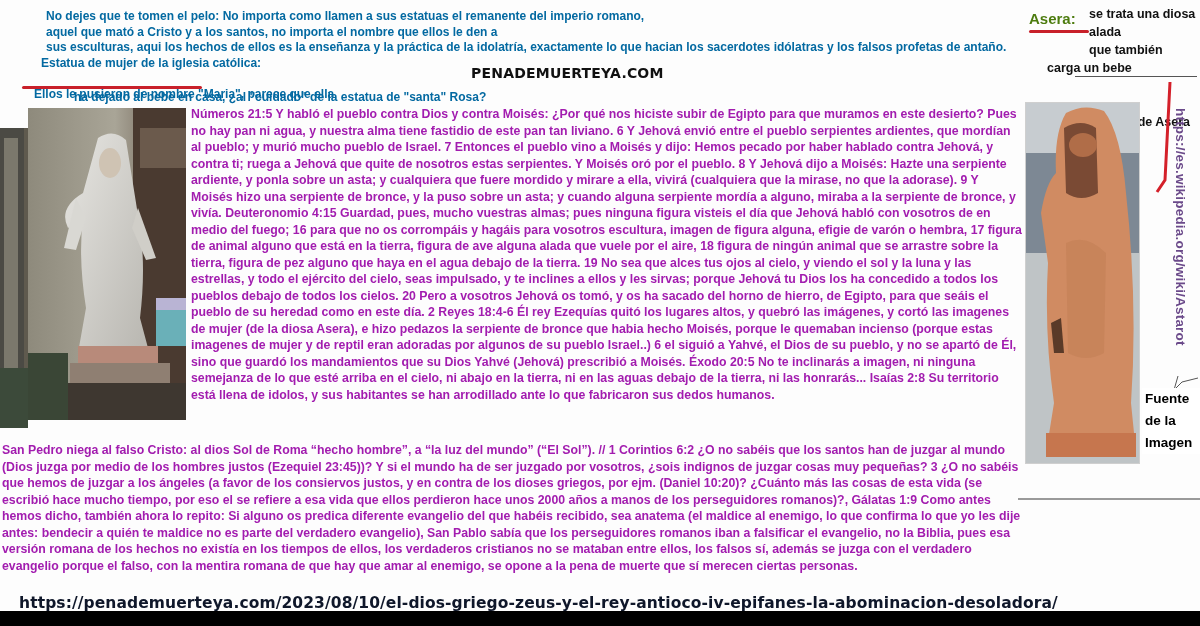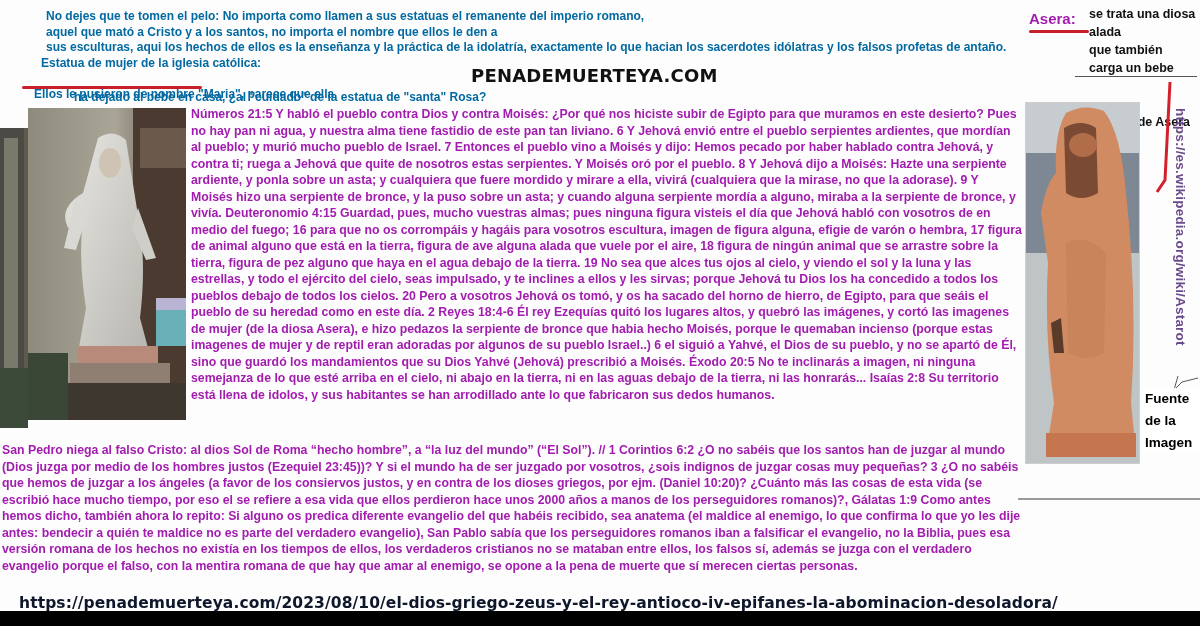--- a/index.html
+++ b/index.html
@@ -2,25 +2,25 @@
 <html><head>
 <meta charset="utf-8">
 <style>
   * { box-sizing: border-box; margin: 0; padding: 0; }
   html, body { width: 1200px; height: 626px; overflow: hidden; background: #fdfdfd; }
   body { position: relative; font-family: "Liberation Sans", sans-serif; color: #111; }
   .abs { position: absolute; }
   .t { font-family: "Liberation Sans", sans-serif; font-size: 13px; line-height: 16px; color: #111; white-space: nowrap; letter-spacing: 0; }
   .body-para { font-weight: bold; font-size: 12.3px; line-height: 16.5px; white-space: normal; color: #a21caf; }
   .header-line { font-size: 12px; line-height: 15px; font-weight: bold; color: #0369a1; }
-  .brand { font-family: "DejaVu Sans", sans-serif; font-weight: bold; font-size: 18px; letter-spacing: 0.2px; color: #111; }
+  .brand { font-family: "DejaVu Sans", sans-serif; font-weight: bold; font-size: 14px; letter-spacing: 0.2px; color: #111; }
   .red-underline { height: 3px; background: #c8202a; border-radius: 2px; }
   .url { font-family: "DejaVu Sans", sans-serif; font-weight: bold; font-size: 15.5px; color: #0f172a; letter-spacing: 0.1px; }
   .bottom-bar { left: 0; top: 611px; width: 1200px; height: 15px; background: #000; }
-  .asera-label { color: #a21caf; font-weight: bold; font-size: 15px; font-family: "Liberation Sans", sans-serif; }
+  .asera-label { color: #4d7c0f; font-weight: bold; font-size: 15px; font-family: "Liberation Sans", sans-serif; }
   .asera-desc { font-size: 12.5px; line-height: 18px; font-weight: bold; }
   .vert-url { writing-mode: vertical-rl; color: #6b4a8a; font-weight: bold; font-size: 13.5px; font-family: "Liberation Sans", sans-serif; letter-spacing: 0.2px; }
   .fuente { color: #000000; font-weight: bold; font-size: 13.5px; line-height: 22px; background: #fff; padding-left: 3px; }
   .hr-line { height: 2px; background: #9a9a9a; }
   
   .img-maria { overflow: hidden; }
   .img-asera { overflow: hidden; background: #c9cfd3; }
 </style>
 </head>
 <body>
@@ -33,21 +33,21 @@
 <div class="abs red-underline" style="left:22px; top:86px; width:180px;"></div>
 <div class="abs t header-line" style="left:34px; top:90px;margin-left:40px;">ha dejado al bebe en casa, ¿al "cuidado" de la estatua de "santa" Rosa?</div>
 
 <div class="abs brand" style="left:471px; top:65px;">PENADEMUERTEYA.COM</div>
 
 <div class="abs asera-label" style="left:1029px; top:10px;">Asera:</div>
 <div class="abs red-underline" style="left:1029px; top:30px; width:60px;"></div>
 <div class="abs t asera-desc" style="left:1089px; top:5px;">se trata una diosa</div>
 <div class="abs t asera-desc" style="left:1089px; top:23px;">alada</div>
 <div class="abs t asera-desc" style="left:1089px; top:41px;">que también</div>
-<div class="abs t asera-desc" style="left:1089px; top:59px;">carga un bebe</div>
+<div class="abs t asera-desc" style="left:1047px; top:59px;">carga un bebe</div>
 <div class="abs" style="left:1075px; top:76px; width:122px; height:1px; background:#555;"></div>
 <div class="abs t asera-desc" style="left:1089px; top:76px;margin-top:37px;">Estatua de Asera</div>
 
 <div class="abs img-maria" style="left:0; top:128px; width:28px; height:300px;">
   <svg width="28" height="300" viewBox="0 0 28 300">
     <rect width="28" height="300" fill="#5f5a4e"></rect>
     <rect x="0" y="0" width="24" height="300" fill="#4b4a44"></rect>
     <rect x="4" y="10" width="14" height="230" fill="#7b786c"></rect>
     <rect x="0" y="240" width="28" height="60" fill="#3c4a3a"></rect>
   </svg>

